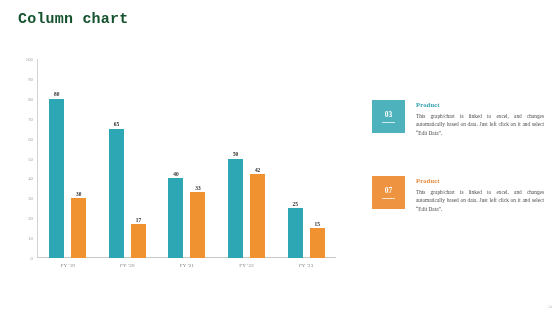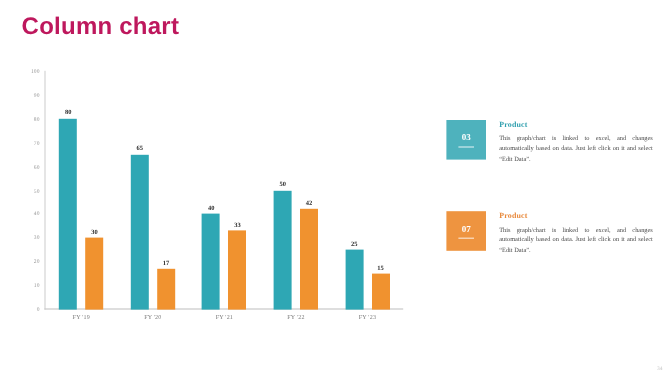--- a/index.html
+++ b/index.html
@@ -13,24 +13,24 @@
     position: relative;
     overflow: hidden;
     font-family: "Liberation Serif", serif;
   }
 
   
   .slide-title {
     position: absolute;
     left: 18px;
     top: 11px;
-    font-family: Liberation Sans, sans-serif;
+    font-family: Liberation Mono, monospace;
     font-weight: bold;
-    font-size: 20px;
-    color: #be185d;
+    font-size: 15px;
+    color: #14532d;
     letter-spacing: 0.2px;
   }
 
   
   .chart-panel {
     position: absolute;
     left: 10px;
     top: 55px;
     width: 330px;
     height: 225px;

